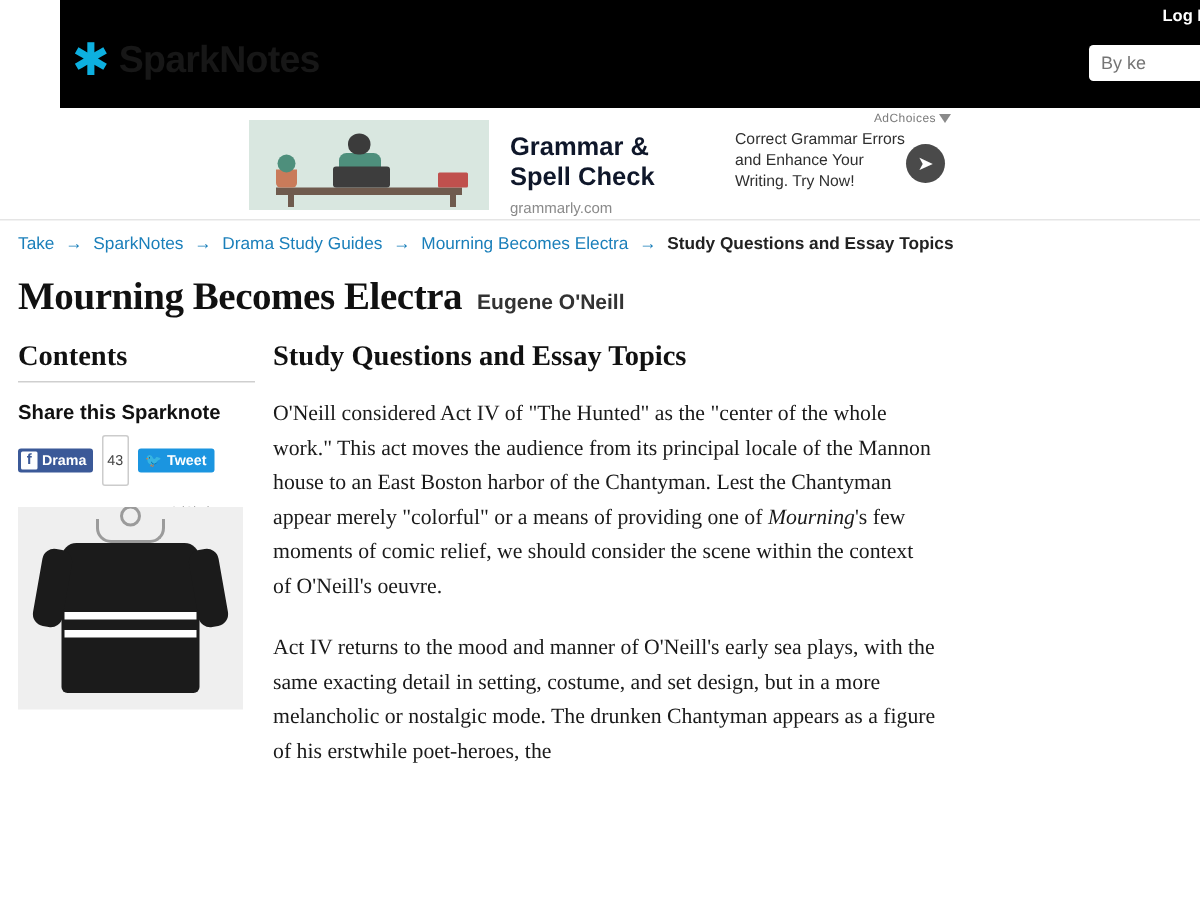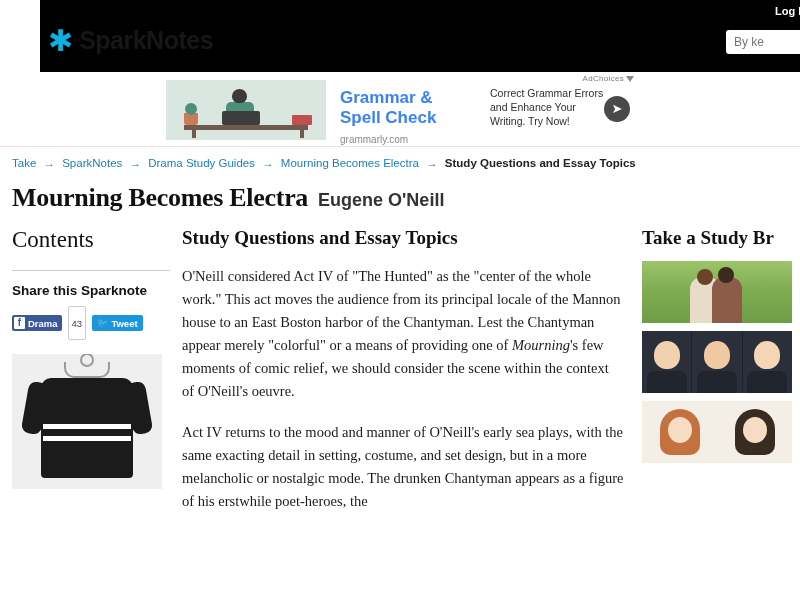--- a/index.html
+++ b/index.html
@@ -189,21 +189,21 @@
     border-radius: 1px;
   }
   .ad-mid {
     flex: 1;
     background: #ffffff;
     padding: 8px 8px 0 14px;
   }
   .ad-title {
     font-size: 17px;
     font-weight: bold;
-    color: #3b82f6;
+    color: #0f172a;
     line-height: 20px;
   }
   .ad-url {
     font-size: 10px;
     color: #8a8a8a;
     margin-top: 6px;
   }
   .ad-right {
     width: 150px;
     padding: 6px 30px 0 6px;
@@ -267,41 +267,41 @@
     gap: 10px;
   }
   .booktitle {
     font-family: "Liberation Serif", serif;
     font-size: 26px;
     font-weight: bold;
     color: #111111;
     letter-spacing: -0.3px;
   }
   .bookauthor {
-    font-size: 18px;
+    font-size: 14px;
     font-weight: bold;
     color: #333333;
   }
 
   
   .cols {
     display: flex;
     width: 100%;
     padding-left: 12px;
   }
   .col-left { width: 170px; padding-right: 12px; }
   .col-mid  { width: 460px; padding-right: 18px; }
   .col-right{ width: 150px; }
 
   .contents-hd {
     font-family: "Liberation Serif", serif;
-    font-size: 23px;
-    font-weight: normal;
+    font-size: 19px;
+    font-weight: bold;
     color: #111111;
-    margin: 10px 0 17px 0;
+    margin: 10px 0 5px 0;
   }
   .share-hd {
     font-size: 13.5px;
     font-weight: bold;
     color: #111111;
     margin-top: 4px;
     border-top: 1px solid #cfcfcf;
     padding-top: 12px;
   }
   .share-row {
@@ -639,40 +639,13 @@
       </div>
     </div>
   </div>
 
   <div class="col-mid">
     <div class="page-hd">Study Questions and Essay Topics</div>
     <p class="para">O'Neill considered Act IV of "The Hunted" as the "center of the whole work." This act moves the audience from its principal locale of the Mannon house to an East Boston harbor of the Chantyman. Lest the Chantyman appear merely "colorful" or a means of providing one of <em>Mourning</em>'s few moments of comic relief, we should consider the scene within the context of O'Neill's oeuvre.</p>
     <p class="para">Act IV returns to the mood and manner of O'Neill's early sea plays, with the same exacting detail in setting, costume, and set design, but in a more melancholic or nostalgic mode. The drunken Chantyman appears as a figure of his erstwhile poet-heroes, the</p>
   </div>
 
-  <div class="col-right">
-    <div class="right-hd">Take a Study Br</div>
-
-    <div class="thumb t1">
-      <div class="fig-a"></div>
-        <div class="fig-b"></div>
-      <div class="head-a"></div>
-        <div class="head-b"></div>
-    </div>
-
-    <div class="thumb t2">
-      <div class="p a"></div>
-        <div class="p b"></div>
-        <div class="p c"></div>
-    </div>
-
-    <div class="thumb t3">
-      <div class="c c1">
-          <div class="hair"></div>
-          <div class="face"></div>
-        </div>
-      <div class="c c2">
-          <div class="hair"></div>
-          <div class="face"></div>
-        </div>
-    </div>
-  </div>
 </div>
 
 </body></html>

